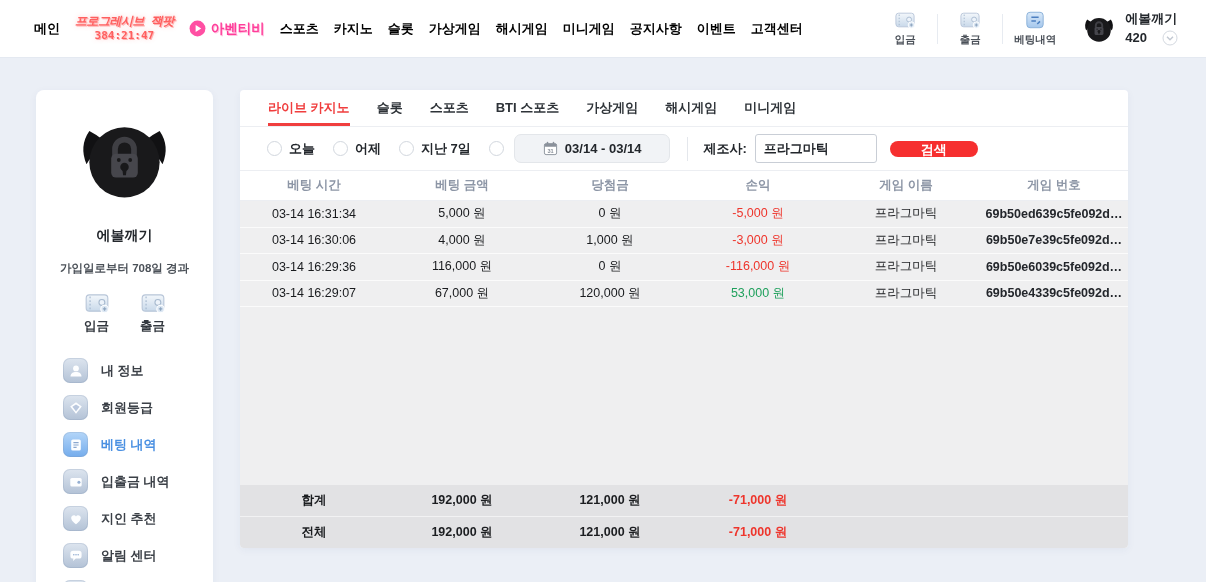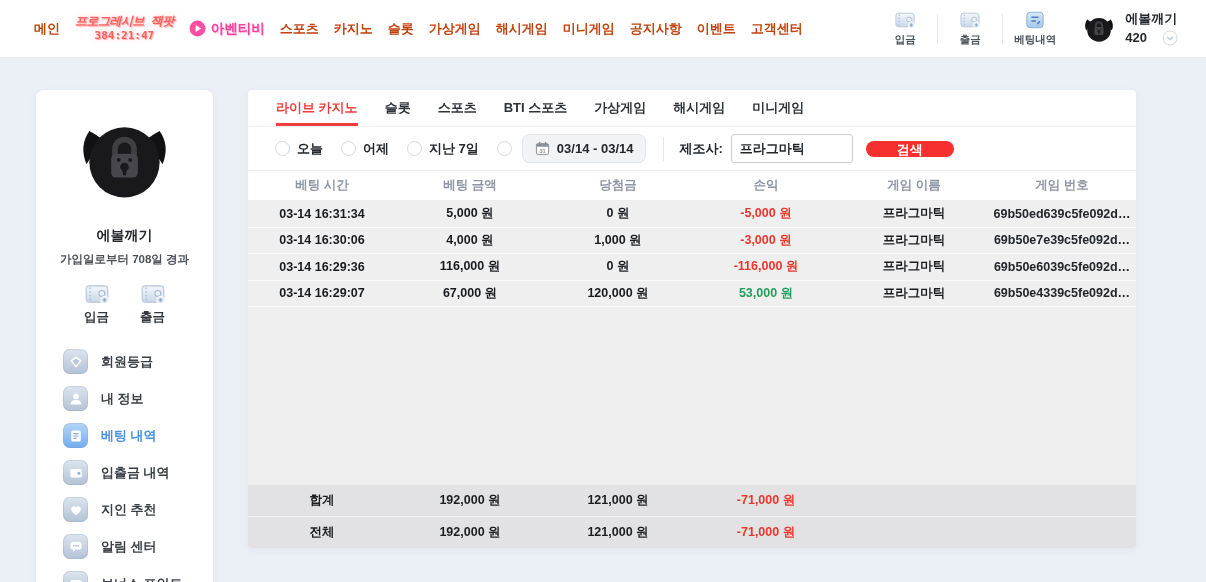--- a/index.html
+++ b/index.html
@@ -16,21 +16,21 @@
   
   .navbar {
     position:absolute; top:0; left:0; width:1206px; height:57px;
     background:#fff; box-shadow:0 1px 0 #e4e9f1;
     display:flex; align-items:center; padding:0 28px 0 34px; z-index:5;
   }
   .logo { display:flex; align-items:center; gap:6px; margin-right:17px; cursor:pointer; }
   .logo-text { font-size:23px; font-weight:800; letter-spacing:.5px; }
   .logo-k { color:#16346e; } .logo-rest { color:#1e88d0; }
   .nav-menu { display:flex; align-items:center; gap:15px; }
-  .nav-item { font-size:13px; font-weight:700; color:#c2410c; cursor:pointer; white-space:nowrap;text-align:center; }
+  .nav-item { font-size:13px; font-weight:700; color:#000000; cursor:pointer; white-space:nowrap;text-align:center; }
   .jackpot { text-align:center; cursor:pointer; line-height:1.25;
     font-family:"DejaVu Sans Mono", monospace; font-weight:700; color:#ff5f5f;
     text-shadow:1px 1px 0 rgba(255,170,170,.85), 0 0 5px rgba(255,90,90,.35); }
   .jackpot .jp-label { font-size:12px; letter-spacing:-.5px;font-style:italic; }
   .jackpot .jp-timer { font-size:11px; }
   .aventibi { display:flex; align-items:center; gap:5px; cursor:pointer; }
   .aventibi-label { font-size:13.5px; font-weight:800; color:#ff3d9a;
     text-shadow:1px 1px 0 rgba(255,170,210,.7); }
   .nav-right { margin-left:auto; display:flex; align-items:center; }
   .quick { display:flex; flex-direction:column; align-items:center; gap:3px;
@@ -45,71 +45,71 @@
     display:flex; align-items:center; gap:15px; }
 
   
   .sidebar {
     position:absolute; left:36px; top:90px; width:177px; height:560px;
     background:#fff; border-radius:8px; box-shadow:0 2px 8px rgba(40,60,110,.05);
     text-align:center;
   }
   .side-avatar { width:95px; height:95px; margin:22px auto 0; }
   .side-name { margin-top:20px; font-size:14px; font-weight:700; color:#23272c; }
-  .side-since { margin-top:7px; font-size:11.5px; font-weight:600; color:#4b5158; }
+  .side-since { margin-top:16px; font-size:11.5px; font-weight:600; color:#4b5158; }
   .side-wallets { margin-top:15px; display:flex; justify-content:center; gap:30px; }
   .side-wallet { display:flex; flex-direction:column; align-items:center; gap:3px; cursor:pointer; }
   .side-wallet-label { font-size:12.5px; font-weight:700; color:#33383f; }
   .side-menu { margin-top:17px; text-align:left; }
   .side-item { height:37px; display:flex; align-items:center; gap:13px;
     padding-left:27px; cursor:pointer; }
   .side-item-label { font-size:13px; font-weight:700; color:#3b4047; }
   .side-item.active .side-item-label { color:#4a90e2; }
   .sq-icon { width:25px; height:25px; border-radius:7px; flex:0 0 auto;
     display:flex; align-items:center; justify-content:center; color:#fdfeff;
     background:linear-gradient(180deg,#dde5ef 0%,#b3c2d6 100%);
     box-shadow:inset 0 0 0 1px rgba(130,150,180,.25); }
   .side-item.active .sq-icon { background:linear-gradient(180deg,#b4d6f9 0%,#74acec 100%); }
 
   
   .main-card {
-    position:absolute; left:248px; top:90px; width:888px;
+    position:absolute; left:240px; top:90px; width:888px;
     background:#fff; border-radius:4px; box-shadow:0 2px 8px rgba(40,60,110,.05);
     overflow:hidden;
   }
   .tabs { height:37px; display:flex; align-items:stretch; gap:27px;
     padding:0 28px; border-bottom:1px solid #ecEEf2; border-bottom:1px solid #eceef2; }
   .tab { font-size:13px; font-weight:700; color:#2e3338; display:flex;
     align-items:center; cursor:pointer; border-bottom:3px solid transparent; padding-top:2px; }
   .tab.active { color:#f03e3e; border-bottom-color:#f03e3e; }
 
   .filterbar { height:44px; display:flex; align-items:center; padding:0 27px;
     border-bottom:1px solid #eceef2; }
   .radio-group { display:flex; align-items:center; gap:7px; margin-right:18px; cursor:pointer; }
   .radio { width:15px; height:15px; border-radius:50%; background:#fff;
     border:1.5px solid #d2d7de; flex:0 0 auto; }
   .radio-label { font-size:13px; font-weight:700; color:#23272c; white-space:nowrap; }
-  .date-btn { height:29px; display:flex; align-items:center; gap:7px; padding:0 12px;
+  .date-btn { height:29px; display:flex; align-items:center; gap:7px; padding:0 28px;
     background:#f1f3f6; border:1px solid #e3e6ea; border-radius:7px; cursor:pointer;
     font-size:13px; font-weight:700; color:#23272c; margin-right:2px; }
   .fdivider { width:1px; height:24px; background:#e4e7ec; margin:0 15px; }
   .maker-label { font-size:13px; font-weight:700; color:#23272c; margin-right:8px; }
   .maker-input { width:122px; height:29px; border:1px solid #c9ced6; border-radius:3px;
     padding:0 8px; font-size:13px; font-weight:700; color:#23272c;
     font-family:"Liberation Sans", sans-serif; outline:none; }
   .search-btn { margin-left:13px; width:88px; height:16px; border:none; border-radius:16px;
     background:#f62f2f; color:#fff; font-size:13px; font-weight:700; cursor:pointer;
     font-family:"Liberation Sans", sans-serif; }
 
   table { width:100%; border-collapse:collapse; table-layout:fixed; }
   col { width:16.6667%; }
   .t-head th { height:29px; font-size:12.5px; font-weight:600; color:#8d96a6;
     text-align:center; border-bottom:1px solid #eceef2; background:#fff; }
   .t-body-wrap { height:284px; background:#efeff0; }
-  .t-body td { height:26.5px; text-align:center; font-size:12.5px; font-weight:700;
+  .t-body td { height:26.5px; text-align:center; font-size:12.5px; font-weight:400;
     color:#191b1e; border-bottom:1px solid rgba(255,255,255,.75); }
   .t-body td.num { font-weight:600; color:#23262b; }
   .neg { color:#ee352c !important; }
   .pos { color:#1fa05c !important; }
   .t-foot-wrap { height:63px; background:#e2e2e4; }
   .t-foot td { height:31.5px; text-align:center; font-size:12.5px; font-weight:700;
     color:#1b1d20; }
   .t-foot tr:first-child td { border-bottom:1px solid rgba(255,255,255,.55);text-align:center; }
 
   .chev-circle { width:16px; height:16px; }
@@ -279,32 +279,32 @@
       <svg width="26" height="24">
           <use href="#i-wallet"></use>
         </svg>
       <span class="side-wallet-label">출금</span>
     </div>
   </div>
   <div class="side-menu">
     <div class="side-item">
       <span class="sq-icon">
           <svg width="14" height="14">
+            <use href="#i-person"></use>
+          </svg>
+        </span>
+      <span class="side-item-label">내 정보</span>
+    </div>
+    <div class="side-item">
+      <span class="sq-icon">
+          <svg width="14" height="14">
             <use href="#i-diamond"></use>
           </svg>
         </span>
       <span class="side-item-label">회원등급</span>
-    </div>
-    <div class="side-item">
-      <span class="sq-icon">
-          <svg width="14" height="14">
-            <use href="#i-person"></use>
-          </svg>
-        </span>
-      <span class="side-item-label">내 정보</span>
     </div>
     <div class="side-item active">
       <span class="sq-icon">
           <svg width="14" height="14">
             <use href="#i-doclines"></use>
           </svg>
         </span>
       <span class="side-item-label">베팅 내역</span>
     </div>
     <div class="side-item">

